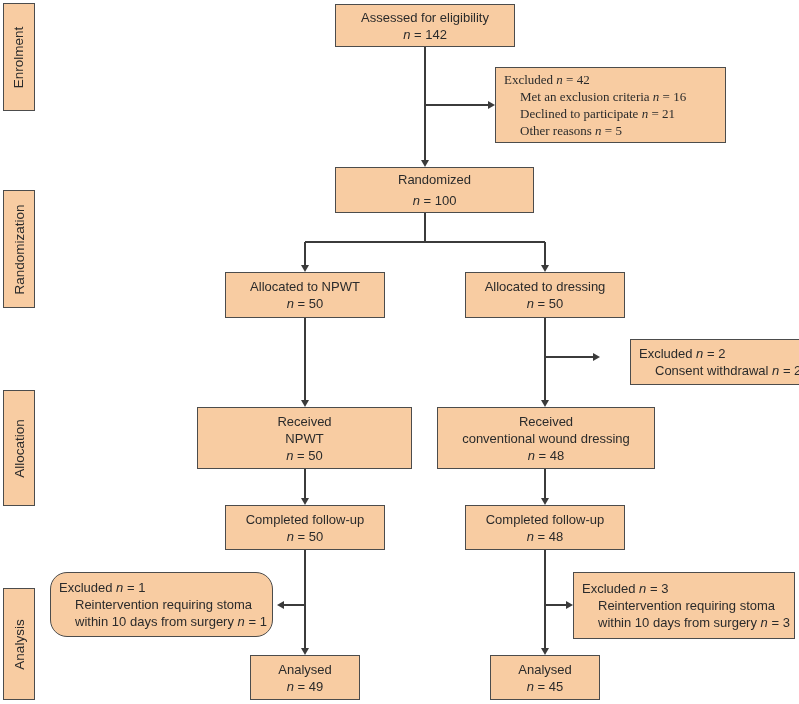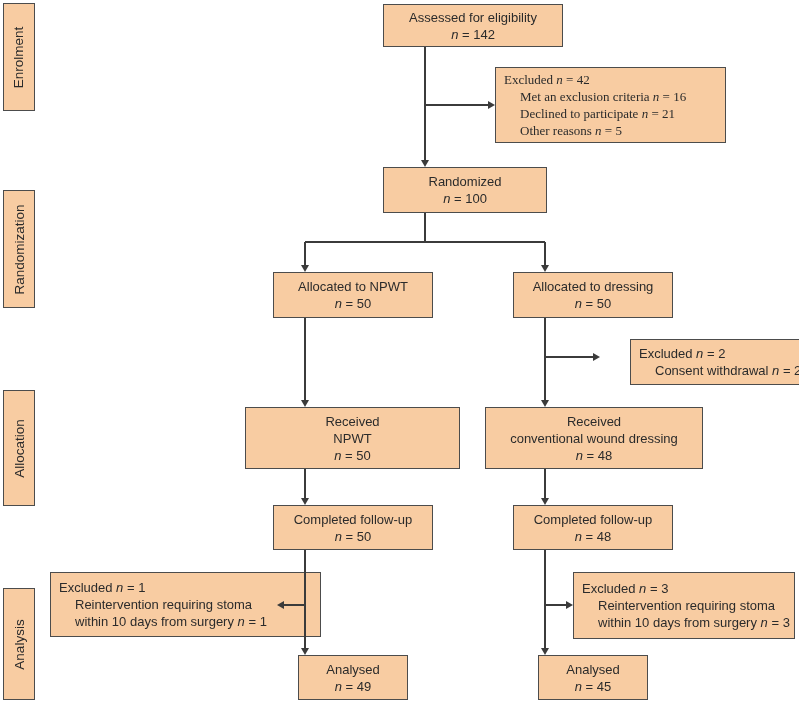--- a/index.html
+++ b/index.html
@@ -17,21 +17,21 @@
     box-sizing: border-box;
     background: var(--fill, #f8cca2);
     border: 1.5px solid var(--border, #4c4c4c);
     display: flex;
     flex-direction: column;
     justify-content: center;
     padding: 3px 8px;
     font-size: 13px;
     line-height: 17px;
   }
-  .fbox.center { align-items: center; text-align: center; margin-left: 48px; }
+  .fbox.center { align-items: center; text-align: center; }
   .fbox.left   { align-items: flex-start; text-align: left; }
   .fbox .line { white-space: nowrap; }
   .fbox .line.indent { padding-left: 16px; }
   .fbox i { font-style: italic; }
   .stage-label {
     position: absolute;
     box-sizing: border-box;
     background: var(--fill, #f8cca2);
     border: 1.5px solid var(--border, #4c4c4c);
     display: flex;
@@ -66,21 +66,21 @@
     <div class="fbox center" style="left: 335px; top: 4px; width: 180px; height: 43px;">
       <div class="line">Assessed for eligibility</div>
       <div class="line"><i>n</i> = 142</div>
     </div>
     <div class="fbox left" style="left: 495px; top: 67px; width: 231px; height: 76px; font-family: Liberation Serif, serif;">
       <div class="line">Excluded <i>n</i> = 42</div>
       <div class="line indent">Met an exclusion criteria <i>n</i> = 16</div>
       <div class="line indent">Declined to participate <i>n</i> = 21</div>
       <div class="line indent">Other reasons <i>n</i> = 5</div>
     </div>
-    <div class="fbox center" style="left: 335px; top: 167px; width: 164px; height: 46px;">
+    <div class="fbox center" style="left: 335px; top: 167px; width: 199px; height: 46px; justify-content: space-between;">
       <div class="line">Randomized</div>
       <div class="line"><i>n</i> = 100</div>
     </div>
     <div class="fbox center" style="left: 225px; top: 272px; width: 160px; height: 46px;">
       <div class="line">Allocated to NPWT</div>
       <div class="line"><i>n</i> = 50</div>
     </div>
     <div class="fbox center" style="left: 465px; top: 272px; width: 160px; height: 46px;">
       <div class="line">Allocated to dressing</div>
       <div class="line"><i>n</i> = 50</div>
@@ -100,21 +100,21 @@
       <div class="line"><i>n</i> = 48</div>
     </div>
     <div class="fbox center" style="left: 225px; top: 505px; width: 160px; height: 45px;">
       <div class="line">Completed follow-up</div>
       <div class="line"><i>n</i> = 50</div>
     </div>
     <div class="fbox center" style="left: 465px; top: 505px; width: 160px; height: 45px;">
       <div class="line">Completed follow-up</div>
       <div class="line"><i>n</i> = 48</div>
     </div>
-    <div class="fbox left" style="left: 50px; top: 572px; width: 271px; height: 65px;">
+    <div class="fbox left" style="left: 50px; top: 572px; width: 223px; height: 65px; border-radius: 17px;">
       <div class="line">Excluded <i>n</i> = 1</div>
       <div class="line indent">Reintervention requiring stoma</div>
       <div class="line indent">within 10 days from surgery <i>n</i> = 1</div>
     </div>
     <div class="fbox left" style="left: 573px; top: 572px; width: 222px; height: 67px;">
       <div class="line">Excluded <i>n</i> = 3</div>
       <div class="line indent">Reintervention requiring stoma</div>
       <div class="line indent">within 10 days from surgery <i>n</i> = 3</div>
     </div>
     <div class="fbox center" style="left: 250px; top: 655px; width: 110px; height: 45px;">

